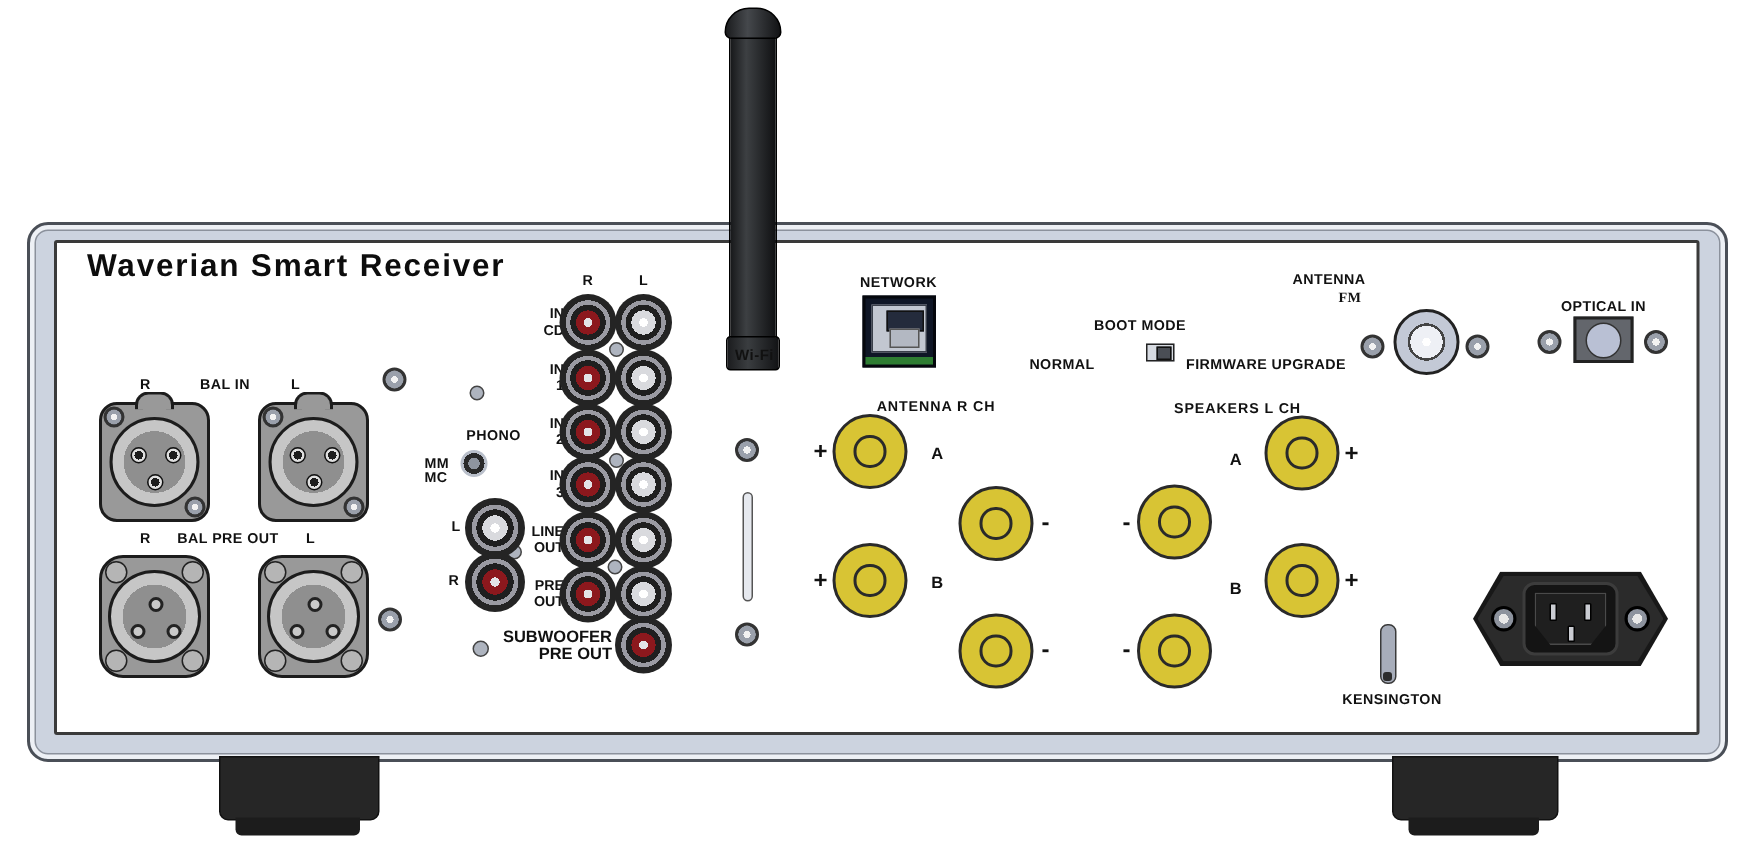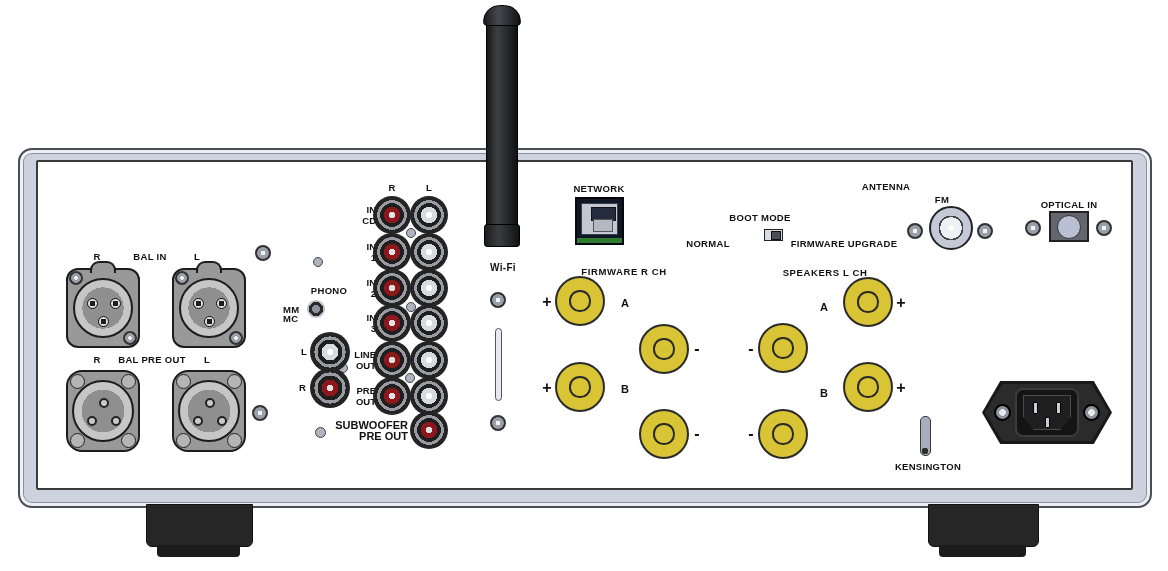--- a/index.html
+++ b/index.html
@@ -79,22 +79,23 @@
   <div class="frame"></div>
   <div class="face"></div>
   <div class="foot" style="left:146px;top:504px;width:105px;height:41px;"></div>
   <div class="footlip" style="left:157px;top:545px;width:83px;height:12px;"></div>
   <div class="foot" style="left:928px;top:504px;width:109px;height:41px;"></div>
   <div class="footlip" style="left:939px;top:545px;width:87px;height:12px;"></div>
 
   <div class="antrod"></div>
   <div class="antcap"></div>
   <div class="antbase"></div>
-  <span class="lbl c" style="left:503px;top:262px;font-size:10px;">Wi-Fi</span>
-
+  <span class="lbl c" style="left:503px;top:232px;font-size:10px;">Wi-Fi</span>
+
+  <span class="title">Waverian Smart Receiver</span>
 
   <span class="lbl c" style="left:97px;top:251px;">R</span>
   <span class="lbl c" style="left:150px;top:251px;">BAL IN</span>
   <span class="lbl c" style="left:197px;top:251px;">L</span>
 
   <div class="xlr" style="left:66px;top:268px;width:74px;height:80px;">
     <div class="xlrtab"></div>
     <div class="xlrbig"></div>
     <div class="hole" style="left:19px;top:28px;"></div>
     <div class="hole" style="left:42px;top:28px;"></div>
@@ -200,21 +201,21 @@
     <div class="netpcb"></div>
   </div>
 
   <span class="lbl c" style="left:760px;top:212px;">BOOT MODE</span>
   <div class="bootswitch">
       <div class="bootknob"></div>
     </div>
   <span class="lbl c" style="left:708px;top:238px;">NORMAL</span>
   <span class="lbl c" style="left:844px;top:238px;">FIRMWARE UPGRADE</span>
 
-  <span class="lbl c" style="left:624px;top:266px;letter-spacing:.6px;">FIRMWARE R CH</span>
+  <span class="lbl c" style="left:624px;top:266px;letter-spacing:.6px;">ANTENNA R CH</span>
   <span class="lbl c sign" style="left:547px;top:293px;">+</span>
   <div class="post" style="left:555px;top:276px;width:50px;height:50px;"></div>
   <span class="lbl c" style="left:625px;top:297px;font-size:11px;">A</span>
   <div class="post" style="left:639px;top:324px;width:50px;height:50px;"></div>
   <span class="lbl c sign" style="left:697px;top:340px;">-</span>
   <span class="lbl c sign" style="left:547px;top:379px;">+</span>
   <div class="post" style="left:555px;top:362px;width:50px;height:50px;"></div>
   <span class="lbl c" style="left:625px;top:383px;font-size:11px;">B</span>
   <div class="post" style="left:639px;top:409px;width:50px;height:50px;"></div>
   <span class="lbl c sign" style="left:697px;top:425px;">-</span>
@@ -225,21 +226,21 @@
   <span class="lbl c" style="left:824px;top:301px;font-size:11px;">A</span>
   <div class="post" style="left:843px;top:277px;width:50px;height:50px;"></div>
   <span class="lbl c sign" style="left:901px;top:294px;">+</span>
   <span class="lbl c sign" style="left:751px;top:425px;">-</span>
   <div class="post" style="left:758px;top:409px;width:50px;height:50px;"></div>
   <span class="lbl c" style="left:824px;top:387px;font-size:11px;">B</span>
   <div class="post" style="left:843px;top:362px;width:50px;height:50px;"></div>
   <span class="lbl c sign" style="left:901px;top:379px;">+</span>
 
   <span class="lbl c" style="left:886px;top:181px;">ANTENNA</span>
-  <span class="lbl c" style="left:942px;top:194px;">FM</span>
+  <span class="lbl c" style="left:900px;top:194px;font-family:Liberation Serif, serif;">FM</span>
   <div class="screw" style="left:907px;top:223px;width:16px;height:16px;"></div>
   <div class="coax"></div>
   <div class="screw" style="left:977px;top:223px;width:16px;height:16px;"></div>
 
   <span class="lbl c" style="left:1069px;top:199px;">OPTICAL IN</span>
   <div class="screw" style="left:1025px;top:220px;width:16px;height:16px;"></div>
   <div class="toslink"></div>
   <div class="screw" style="left:1096px;top:220px;width:16px;height:16px;"></div>
 
   <div class="kslot"></div>

